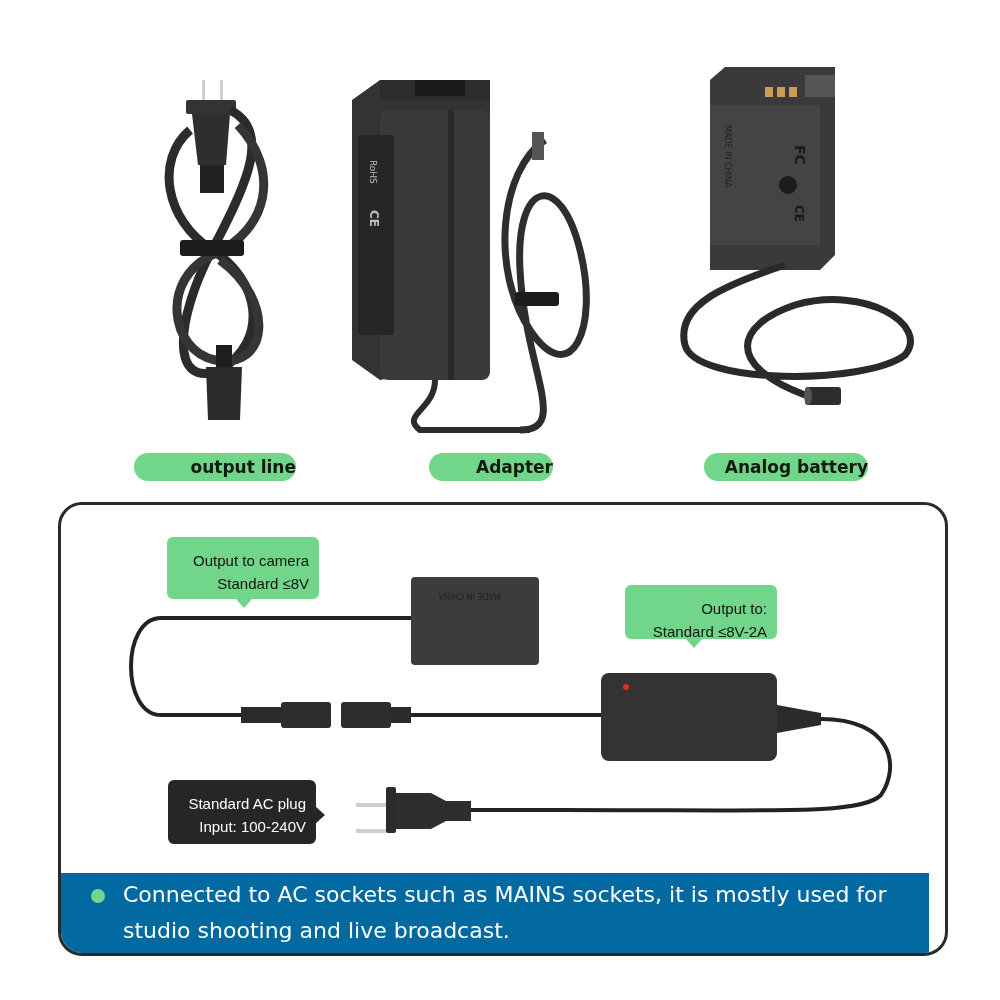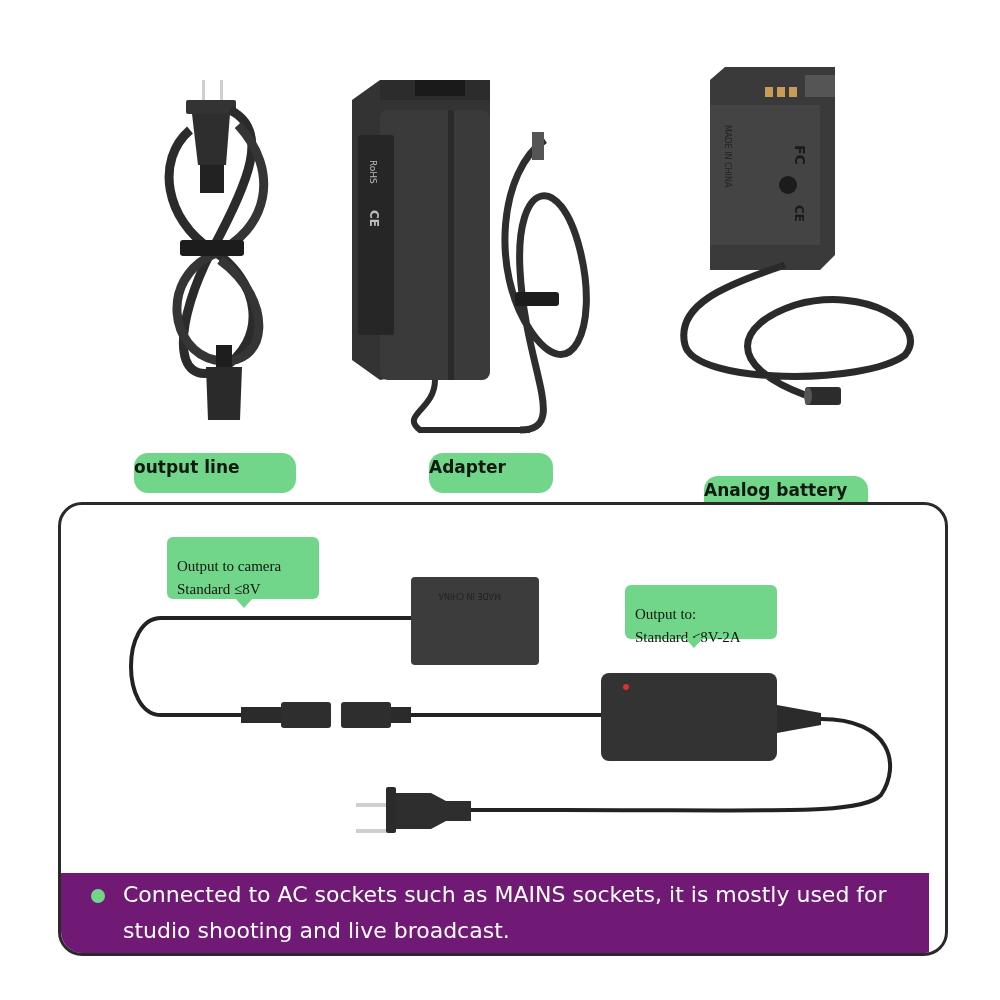--- a/index.html
+++ b/index.html
@@ -3,46 +3,47 @@
 <meta charset="utf-8">
 <style>
   html, body { margin: 0; padding: 0; }
   body {
     width: 1000px; height: 1000px; background: #ffffff; position: relative;
     overflow: hidden; font-family: "DejaVu Sans", "Liberation Sans", sans-serif;
   }
   .abs { position: absolute; }
   .product-label {
     position: absolute; background: #72d68a; color: #0e1a10;
-    border-radius: 14px; height: 40px; line-height: 28px;
-    text-align: left; font-size: 17px; font-weight: bold;
+    border-radius: 14px; height: 28px; line-height: 28px;
+    text-align: right; font-size: 17px; font-weight: bold;
     font-family: "DejaVu Sans", sans-serif;
   }
   .diagram-frame {
     position: absolute; left: 58px; top: 502px; width: 884px; height: 448px;
     border: 3px solid #2a2a2a; border-radius: 24px; background: #fff;
     overflow: hidden;
   }
   .caption-bar {
     position: absolute; left: 0; right: 16px; bottom: 0; height: 80px;
-    background: #701a75;
+    background: #0369a1;
   }
   .caption-dot {
     position: absolute; left: 30px; top: 16px; width: 14px; height: 14px;
     border-radius: 50%; background: #72d68a;
   }
   .caption-text {
     position: absolute; left: 62px; top: 4px; width: 800px;
     color: #ffffff; font-size: 22px; line-height: 36px;
     font-family: "DejaVu Sans", sans-serif;
   }
   .callout {
     position: absolute; border-radius: 6px; font-size: 15px; line-height: 23px;
-    padding: 18px 10px; box-sizing: border-box;
-    font-family: Liberation Serif, serif;
+    padding: 12px 10px; box-sizing: border-box;
+    font-family: Liberation Sans, sans-serif;
+    text-align: right;
   }
   .callout.green { background: #72d68a; color: #0d150e; }
   .callout.dark { background: #262626; color: #ffffff; }
   .callout .tail-down {
     position: absolute; bottom: -9px; width: 0; height: 0;
     border-left: 9px solid transparent; border-right: 9px solid transparent;
     border-top: 10px solid #72d68a;
   }
   .callout .tail-right {
     position: absolute; right: -9px; top: 26px; width: 0; height: 0;
@@ -96,21 +97,21 @@
     <circle cx="123" cy="120" r="9" fill="#1c1c1c"></circle>
     <text x="130" y="140" fill="#1a1a1a" font-size="12" font-weight="bold" transform="rotate(90 130 140)">CE</text>
     <path d="M120 200 C60 220, 10 240, 20 280 C30 320, 200 320, 240 290 C265 260, 200 220, 130 240 C70 260, 60 300, 140 330" stroke="#2a2a2a" stroke-width="7" fill="none"></path>
     <rect x="140" y="322" width="36" height="18" rx="3" fill="#2c2c2c"></rect>
     <ellipse cx="143" cy="331" rx="4" ry="9" fill="#555"></ellipse>
   </svg>
 </div>
 
 <div class="product-label" style="left:134px;top:453px;width:162px">output line</div>
 <div class="product-label" style="left:429px;top:453px;width:124px">Adapter</div>
-<div class="product-label" style="left:704px;top:476px;width:164px">Analog battery</div>
+<div class="product-label" style="left:704px;top:453px;width:164px">Analog battery</div>
 
 <div class="diagram-frame">
 
   <svg class="abs" style="left:0;top:0" width="884" height="370" viewBox="0 0 884 370">
 
     <path d="M350 113 L100 113 C60 113, 60 210, 100 210 L180 210" stroke="#222" stroke-width="4" fill="none"></path>
 
     <rect x="180" y="202" width="40" height="16" fill="#2b2b2b"></rect>
     <rect x="220" y="197" width="50" height="26" rx="3" fill="#2e2e2e"></rect>
     <rect x="280" y="197" width="50" height="26" rx="3" fill="#2e2e2e"></rect>
@@ -138,18 +139,23 @@
     <span>Standard ≤8V</span>
     <div class="tail-down" style="left:68px"></div>
   </div>
 
   <div class="callout green" style="left:564px;top:80px;width:152px;height:54px">
     <span>Output to:</span>
     <span>Standard ≤8V-2A</span>
     <div class="tail-down" style="left:60px"></div>
   </div>
 
+  <div class="callout dark" style="left:107px;top:275px;width:148px;height:64px">
+    <span>Standard AC plug</span>
+    <span>Input: 100-240V</span>
+    <div class="tail-right"></div>
+  </div>
 
   <div class="caption-bar">
     <div class="caption-dot"></div>
     <div class="caption-text">Connected to AC sockets such as MAINS sockets, it is mostly used for studio shooting and live broadcast.</div>
   </div>
 </div>
 
 </body></html>

